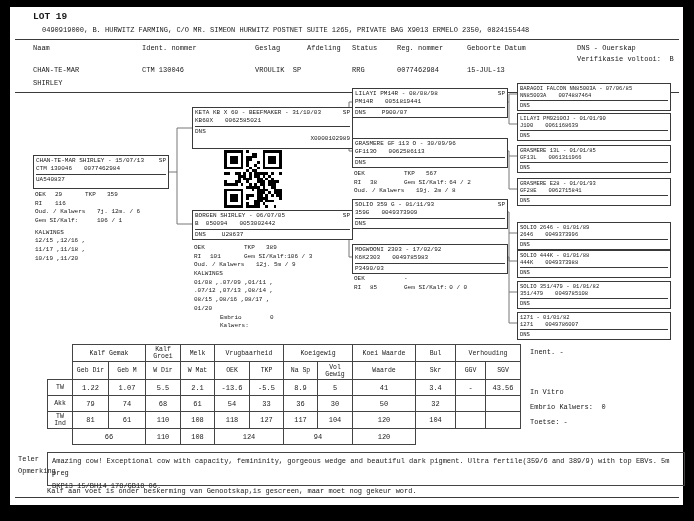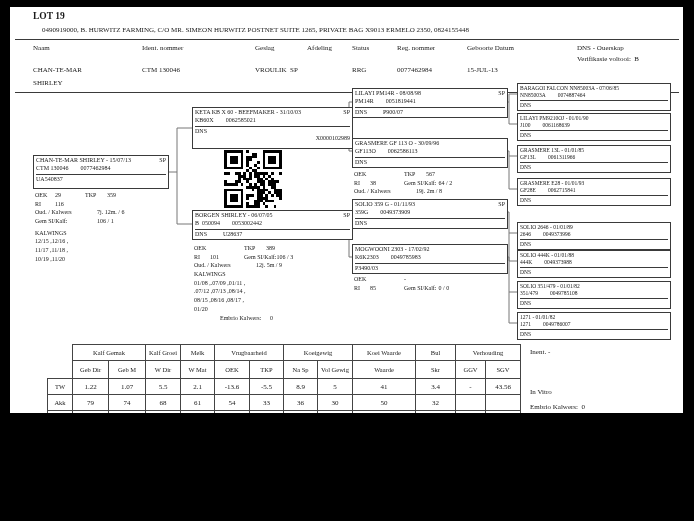--- a/index.html
+++ b/index.html
@@ -1,16 +1,16 @@
 <!DOCTYPE html>
 <html><head>
 <meta charset="utf-8">
 <style>
 html,body{margin:0;padding:0;background:#000}
-.screen{position:relative;width:694px;height:413px;background:#000;font-family:Liberation Serif, serif;color:#1a1a1a;overflow:hidden}
+.screen{position:relative;width:694px;height:521px;background:#000;font-family:Liberation Mono, monospace;color:#1a1a1a;overflow:hidden}
 .page{position:absolute;left:10px;top:7px;width:673px;height:498px;background:#fff}
 .abs{position:absolute}
 .h7{font-size:7px}
 .h9{font-size:9.5px;font-weight:bold}
 .pre{white-space:pre}
 .hline{position:absolute;left:15px;width:664px;height:1px;background:#3a3a3a}
 .connectors{position:absolute;left:0;top:0;pointer-events:none}
 .pbox{position:absolute;border:1px solid #3a3a3a;background:#fff;padding:1px 2px;font-size:6px;line-height:1.3}
 .pbox.small{font-size:5.5px}
 .l1{display:flex;justify-content:space-between}

